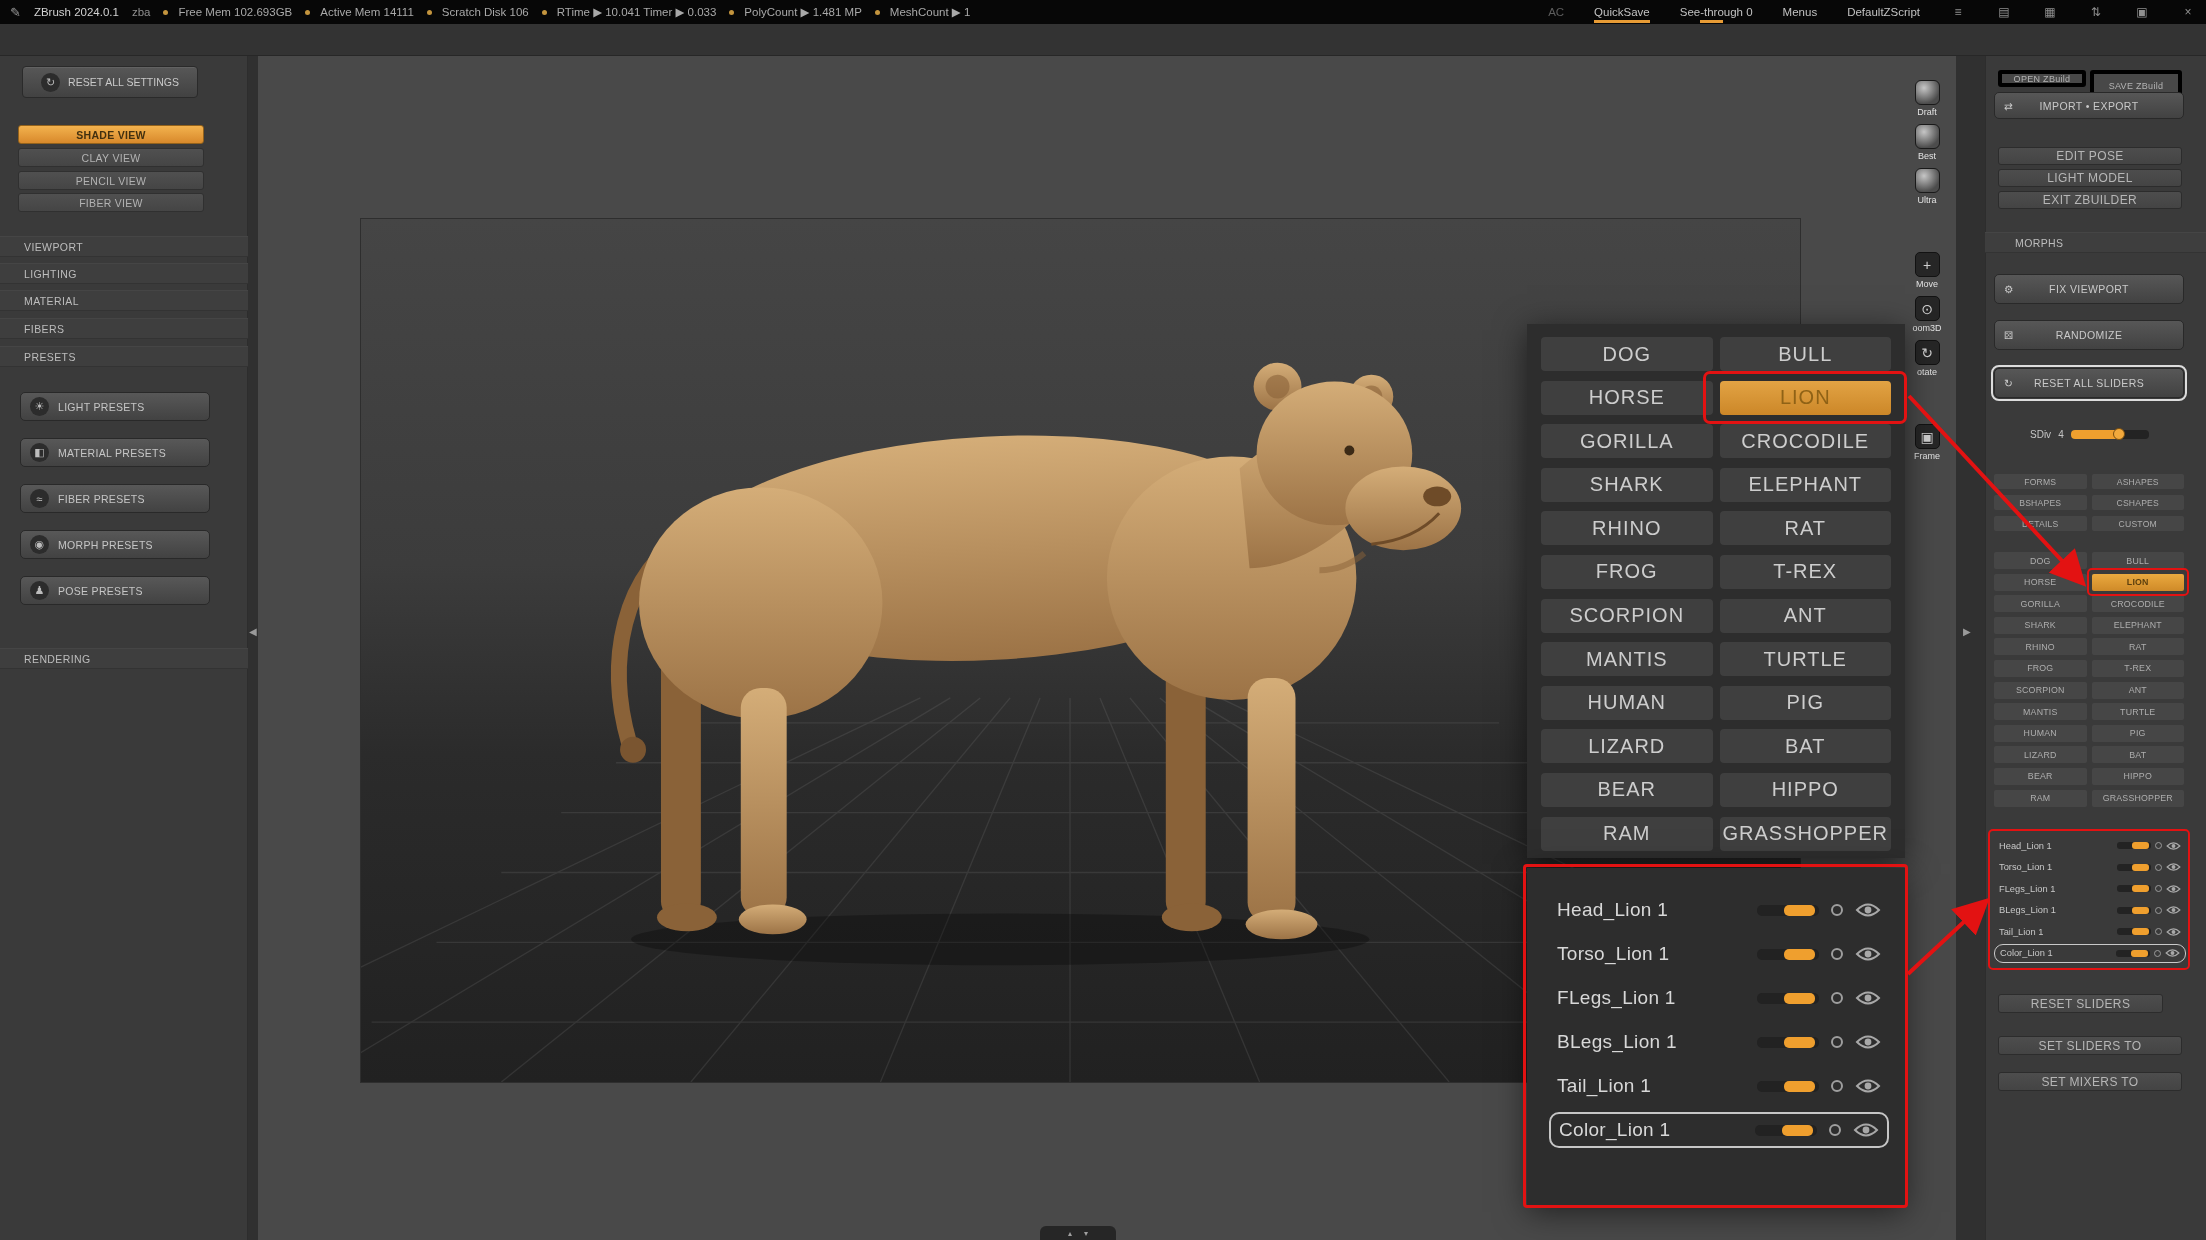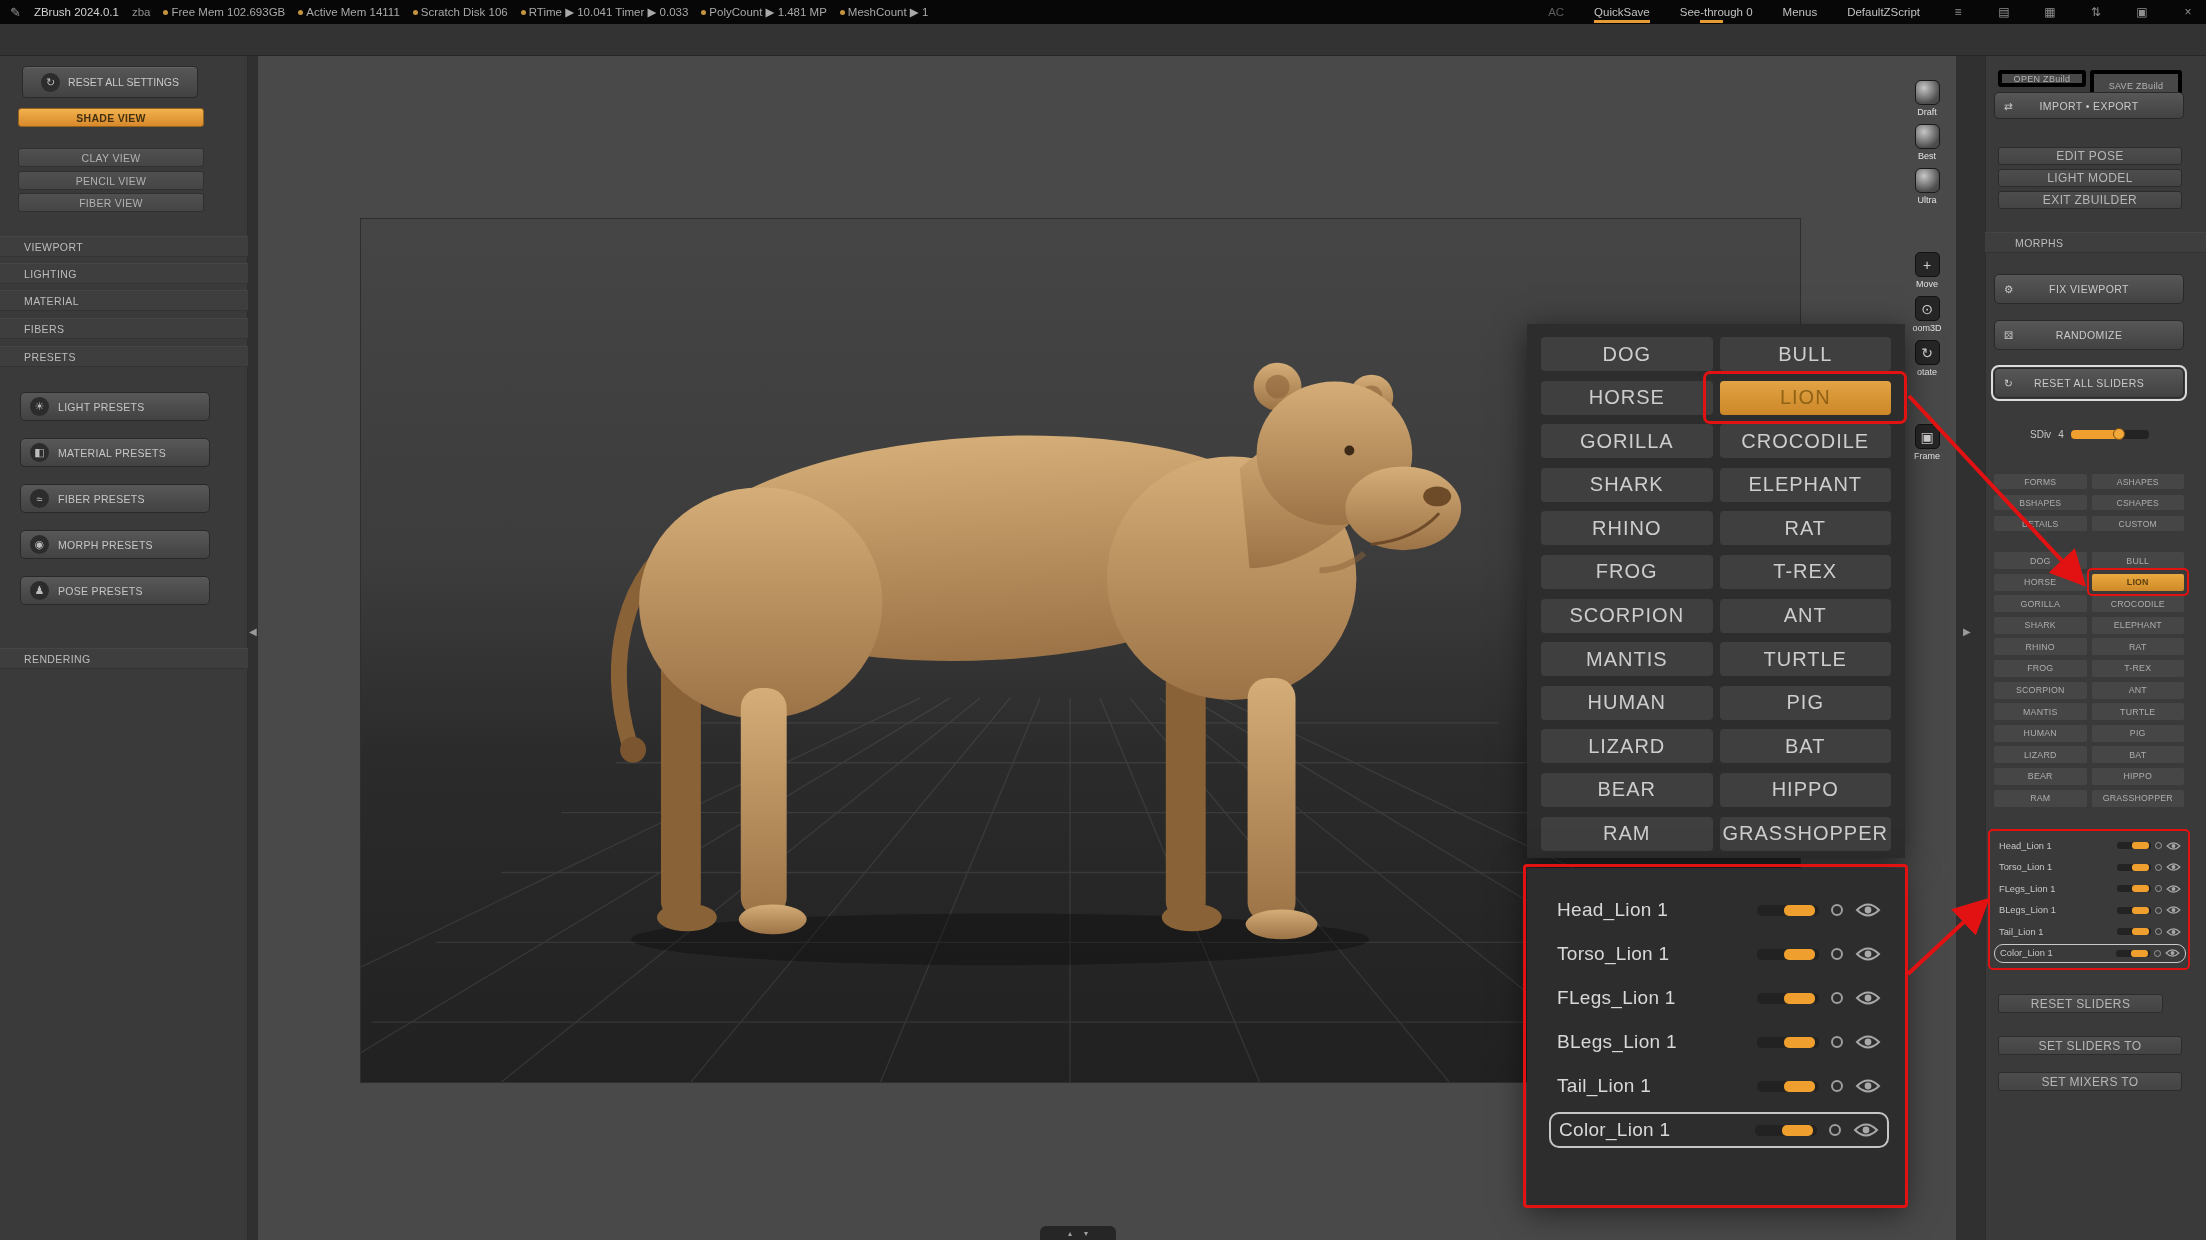--- a/index.html
+++ b/index.html
@@ -7,21 +7,21 @@
   #root{position:relative;width:2206px;height:1240px;overflow:hidden;background:#494949;
         font-family:"Liberation Sans",sans-serif;}
   .abs{position:absolute;}
 
   
   .menubar{left:0;top:0;width:2206px;height:24px;background:#070707;display:flex;align-items:center;
            gap:13px;padding:0 10px;color:#b5b5b5;font-size:11.5px;white-space:nowrap;z-index:5;}
   .logo{color:#9a9a9a;font-size:13px;}
   .mb-title{color:#d2d2d2;}
   .mb-user{color:#8f8f8f;}
-  .stat{display:flex;align-items:center;gap:3px;color:#a9a9a9;}
+  .stat{display:flex;align-items:center;gap:10px;color:#a9a9a9;}
   .stat .dot{width:5px;height:5px;border-radius:50%;background:#c4953e;display:inline-block;}
   .mb-right{margin-left:auto;display:flex;align-items:center;gap:30px;}
   .mb-dim{color:#5d5d5d;}
   .mb-item{position:relative;color:#c2c2c2;}
   .quicksave::after{content:"";position:absolute;left:0;right:0;bottom:-5px;height:3px;background:#e79b35;}
   .seethrough::after{content:"";position:absolute;left:28%;right:40%;bottom:-5px;height:3px;background:#e79b35;}
   .mb-icon{color:#909090;font-size:12px;width:16px;text-align:center;}
 
   
   .headerbar{left:0;top:24px;width:2206px;height:32px;background:#333;border-bottom:1px solid #272727;z-index:4;}
@@ -248,21 +248,21 @@
   <div class="bottom-widget abs">
     <span>▴</span>
     <span>▾</span>
   </div>
 
   <div class="lpanel abs"></div>
   <div class="abs gbtn" style="left:22px;top:66px;width:176px;height:32px;gap:8px;font-size:10.5px;">
     <span class="icon-circle">↻</span>
     <span>RESET ALL SETTINGS</span>
   </div>
-  <div class="abs view-btn active" style="top:108px;">SHADE VIEW</div>
+  <div class="abs view-btn active" style="top:125px;">SHADE VIEW</div>
   <div class="abs view-btn" style="top:148px;">CLAY VIEW</div>
   <div class="abs view-btn" style="top:171px;">PENCIL VIEW</div>
   <div class="abs view-btn" style="top:193px;">FIBER VIEW</div>
   <div class="abs sec" style="top:236px;">VIEWPORT</div>
   <div class="abs sec" style="top:263px;">LIGHTING</div>
   <div class="abs sec" style="top:290px;">MATERIAL</div>
   <div class="abs sec" style="top:318px;">FIBERS</div>
   <div class="abs sec" style="top:346px;">PRESETS</div>
   <div class="abs preset-btn" style="top:392px;">
     <span class="icon-circle">☀</span>

